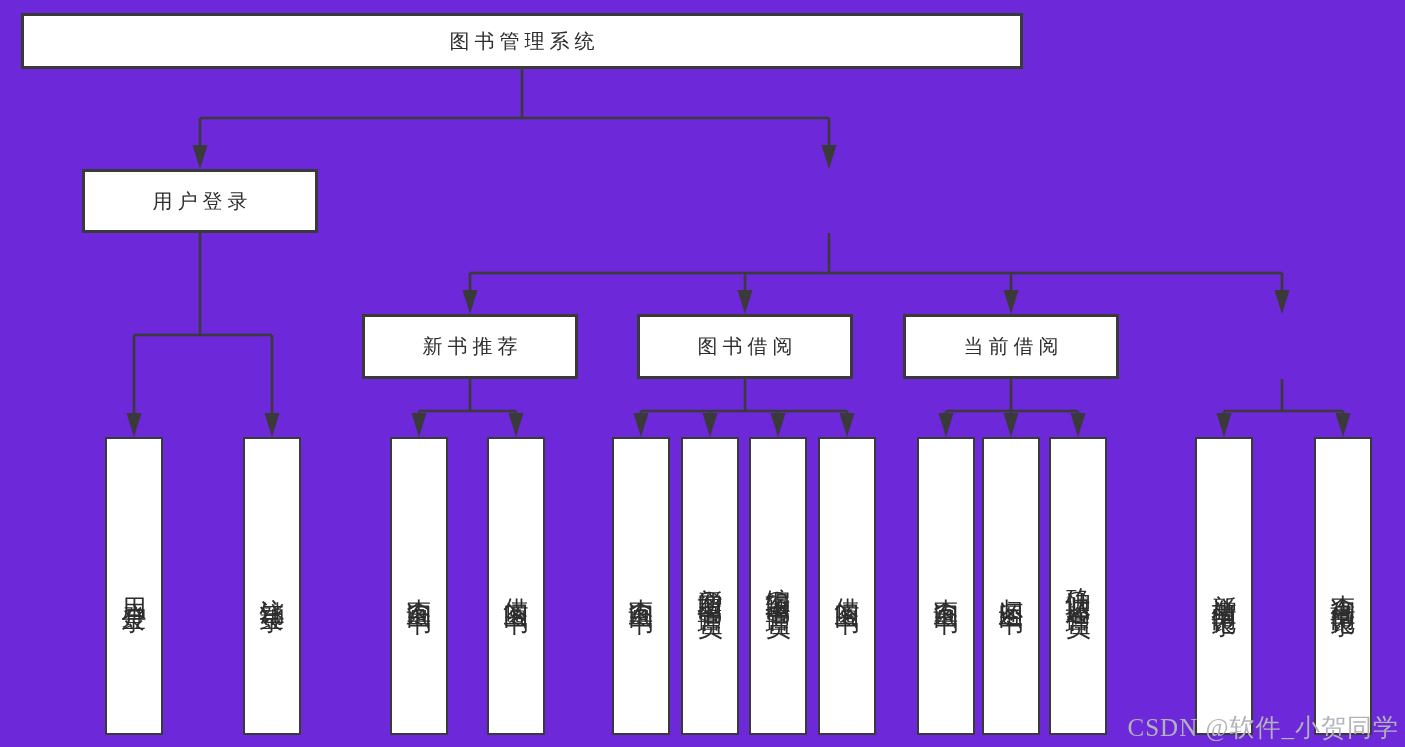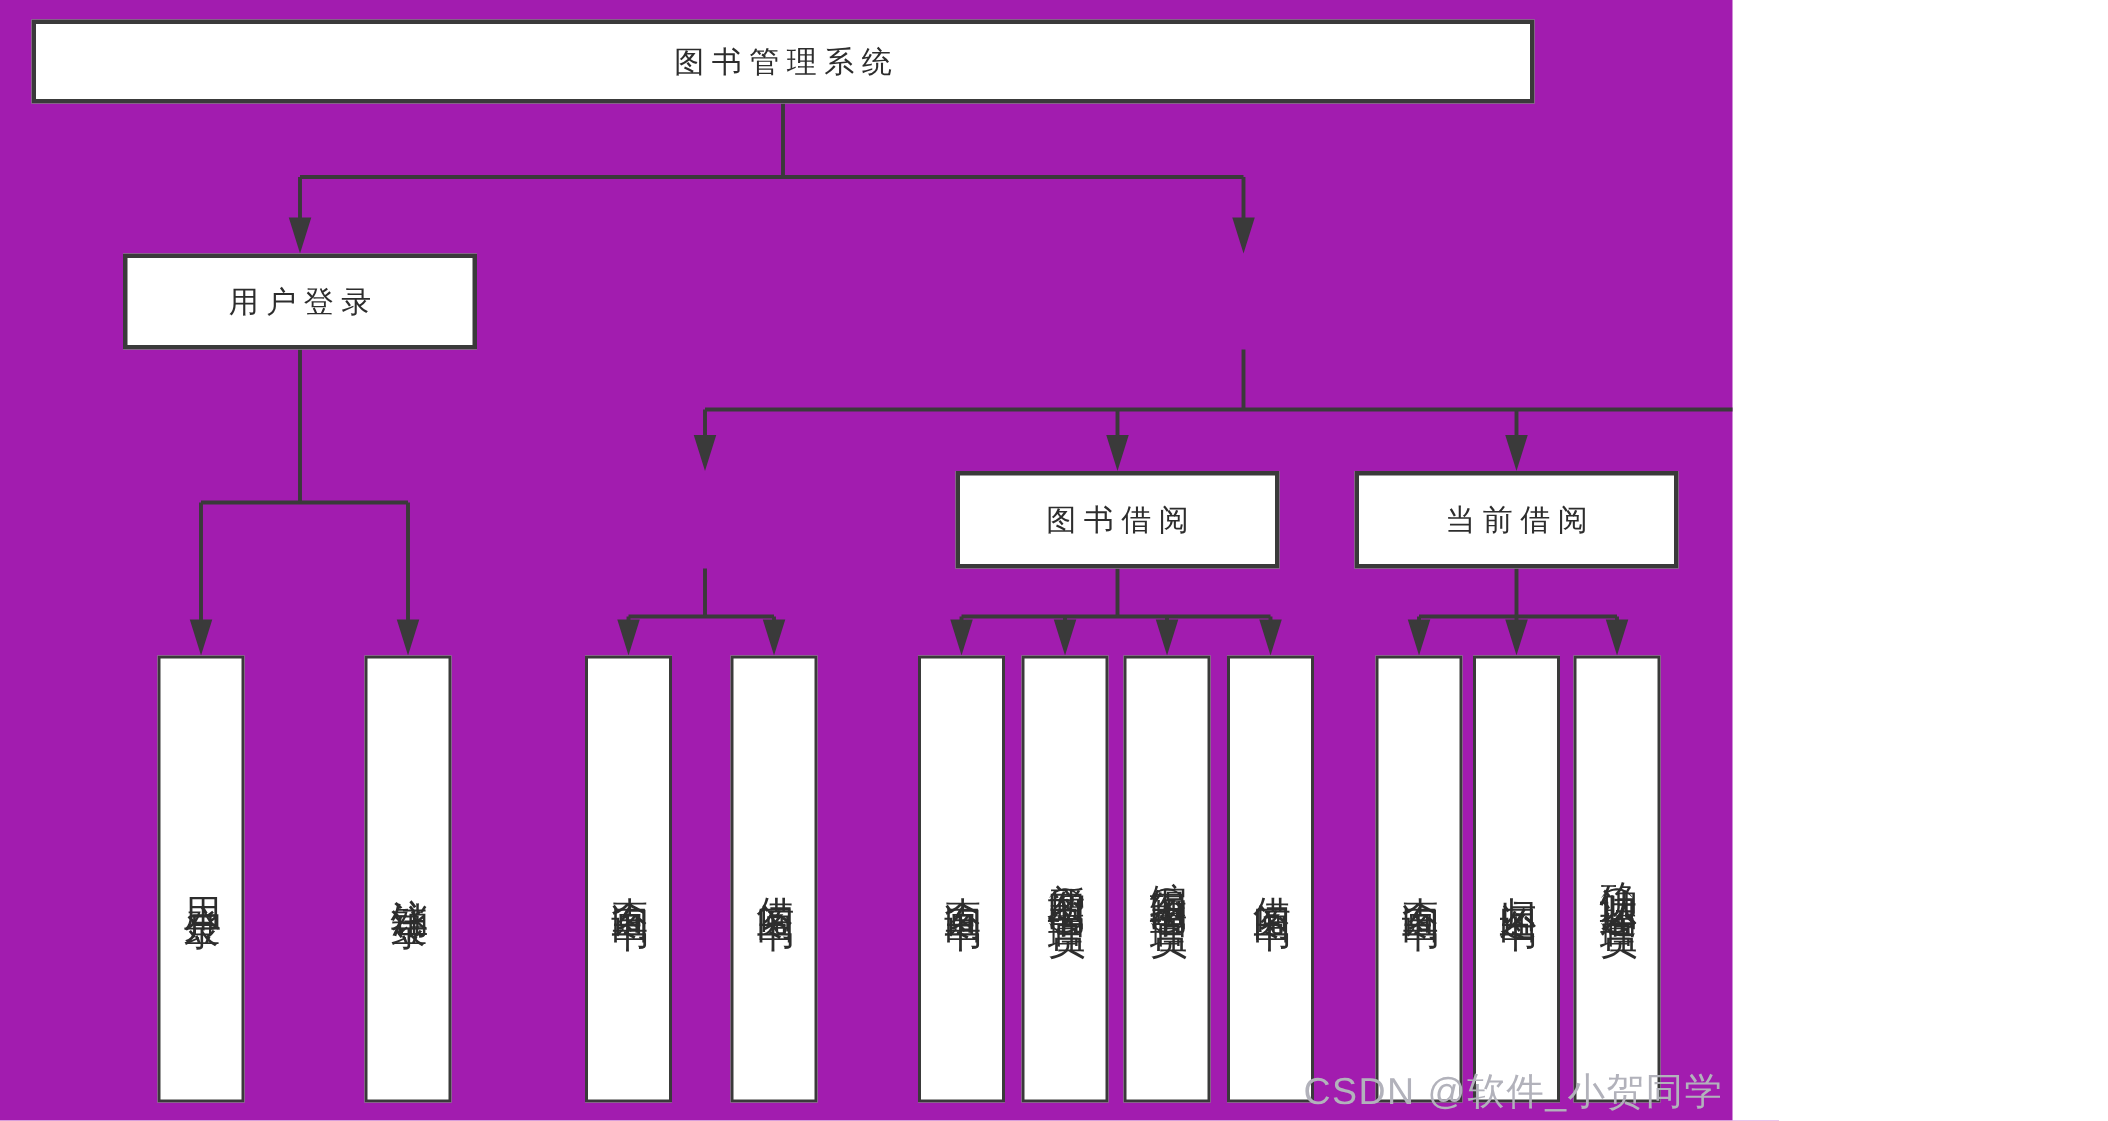--- a/index.html
+++ b/index.html
@@ -1,20 +1,20 @@
 <!DOCTYPE html>
 <html><head>
 <meta charset="utf-8">
 <style>
   html,body{margin:0;padding:0;background:#ffffff;}
   #canvas{
     position:relative;
-    width:1155px;height:747px;
-    background:#a21caf;
-    font-family:Liberation Sans, sans-serif;
+    width:1405px;height:747px;
+    background:#6d28d9;
+    font-family:Liberation Serif, serif;
     overflow:hidden;
   }
   #connectors{position:absolute;left:0;top:0;width:1405px;height:747px;}
   .node{
     position:absolute;
     background:#ffffff;
     border:3px solid #3a3a3a;
     box-sizing:border-box;
     display:flex;align-items:center;justify-content:center;
     color:#2d2d2d;
@@ -90,20 +90,23 @@
   </svg>
 
   <div class="node hbox" style="left:21px;top:13px;width:1002px;height:56px">
     <span class="hlabel">图书管理系统</span>
   </div>
 
   <div class="node hbox" style="left:82px;top:169px;width:236px;height:64px">
     <span class="hlabel">用户登录</span>
   </div>
 
+  <div class="node hbox" style="left:362px;top:314px;width:216px;height:65px">
+    <span class="hlabel">新书推荐</span>
+  </div>
   <div class="node hbox" style="left:637px;top:314px;width:216px;height:65px">
     <span class="hlabel">图书借阅</span>
   </div>
   <div class="node hbox" style="left:903px;top:314px;width:216px;height:65px">
     <span class="hlabel">当前借阅</span>
   </div>
 
   <div class="node vbox" style="left:105px;top:437px">
     <span class="vlabel">用户登录</span>
   </div>

